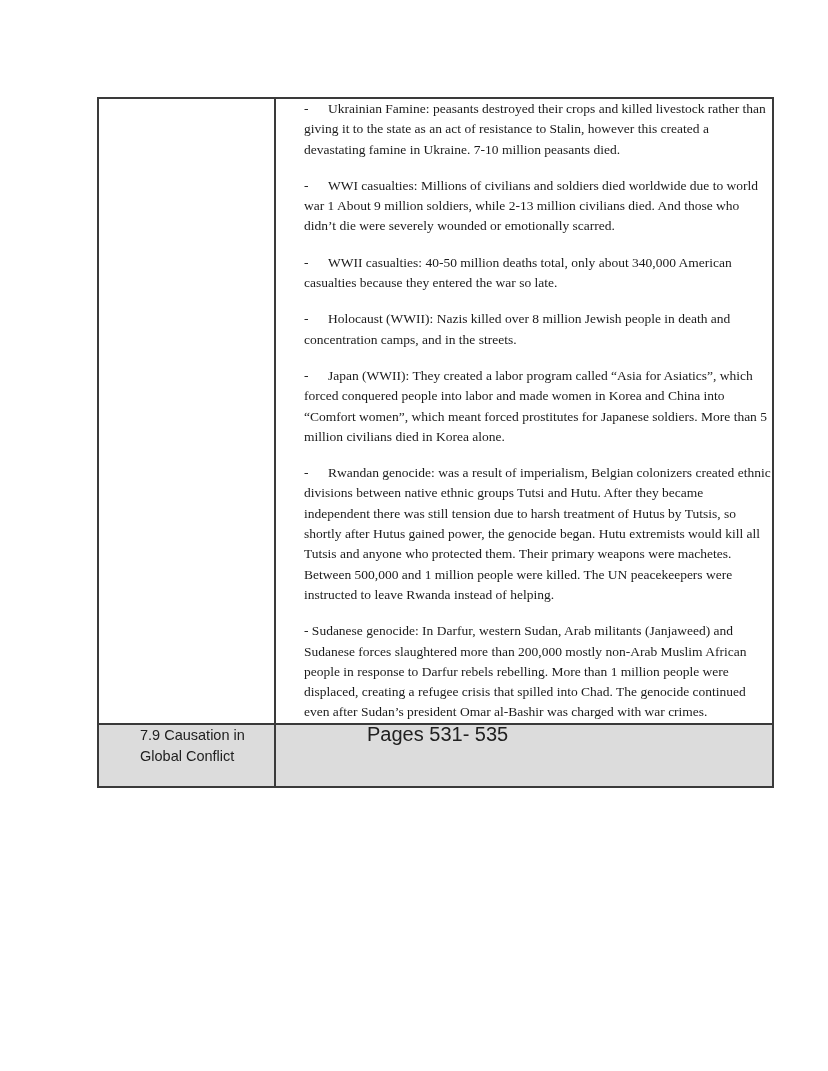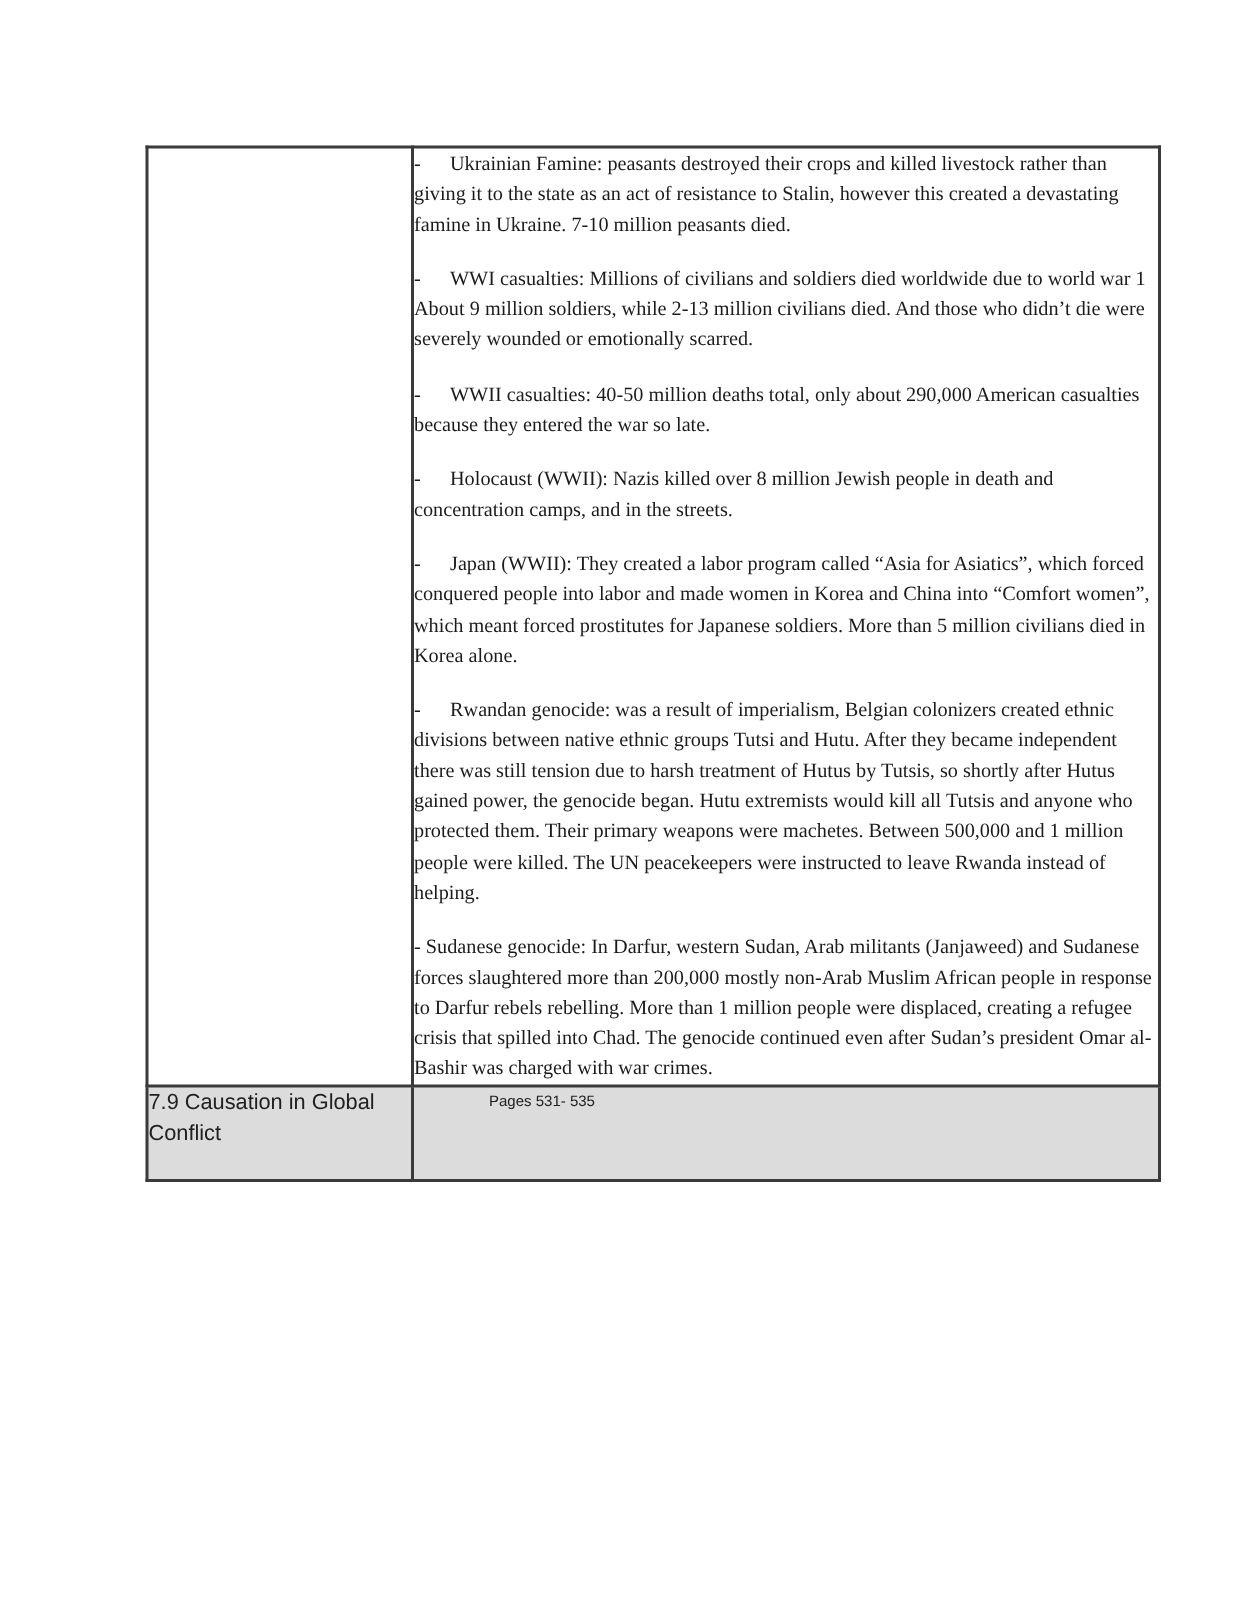--- a/index.html
+++ b/index.html
@@ -33,58 +33,60 @@
   .cell-notes {
     padding: 7px 12px 10px 7px;
     font-size: 13.5px;
     line-height: 20.3px;
     color: #1b1b1b;
   }
   .note-para {
     margin: 0 0 16px 0;
     white-space: pre-wrap;
     tab-size: 24px;
+    padding-left: 28px;
     -moz-tab-size: 24px;
   }
   .note-para:last-child { margin-bottom: 0; }
 
   .row-unit td {
     background: #dcdcdc;
     font-family: "Liberation Sans", sans-serif;
     color: #202020;
+    padding-left: 41px;
   }
   .cell-unit-title {
     padding: 5px 6px 5px 7px;
     font-size: 14.5px;
     line-height: 21px;
     height: 61px;
   }
   .cell-unit-pages {
     padding: 21px 6px 5px 7px;
-    font-size: 10px;
+    font-size: 20px;
     line-height: 19px;
     text-indent: 50px;
   }
 </style>
 </head>
 <body>
 
 <div>
   <table class="doc-table">
     <colgroup>
       <col class="col-topic">
       <col class="col-notes">
     </colgroup>
     <tbody>
       <tr>
         <td></td>
         <td class="cell-notes">
           <p class="note-para">-	Ukrainian Famine: peasants destroyed their crops and killed livestock rather than giving it to the state as an act of resistance to Stalin, however this created a devastating famine in Ukraine. 7-10 million peasants died.</p>
           <p class="note-para">-	WWI casualties: Millions of civilians and soldiers died worldwide due to world war 1 About 9 million soldiers, while 2-13 million civilians died. And those who didn’t die were severely wounded or emotionally scarred.</p>
-          <p class="note-para">-	WWII casualties: 40-50 million deaths total, only about 290,000 American casualties because they entered the war so late.</p>
+          <p class="note-para">-	WWII casualties: 40-50 million deaths total, only about 340,000 American casualties because they entered the war so late.</p>
           <p class="note-para">-	Holocaust (WWII): Nazis killed over 8 million Jewish people in death and concentration camps, and in the streets.</p>
           <p class="note-para">-	Japan (WWII): They created a labor program called “Asia for Asiatics”, which forced conquered people into labor and made women in Korea and China into “Comfort women”, which meant forced prostitutes for Japanese soldiers. More than 5 million civilians died in Korea alone.</p>
           <p class="note-para">-	Rwandan genocide: was a result of imperialism, Belgian colonizers created ethnic divisions between native ethnic groups Tutsi and Hutu. After they became independent there was still tension due to harsh treatment of Hutus by Tutsis, so shortly after Hutus gained power, the genocide began. Hutu extremists would kill all Tutsis and anyone who protected them. Their primary weapons were machetes. Between 500,000 and 1 million people were killed. The UN peacekeepers were instructed to leave Rwanda instead of helping.</p>
           <p class="note-para">- Sudanese genocide: In Darfur, western Sudan, Arab militants (Janjaweed) and Sudanese forces slaughtered more than 200,000 mostly non-Arab Muslim African people in response to Darfur rebels rebelling. More than 1 million people were displaced, creating a refugee crisis that spilled into Chad. The genocide continued even after Sudan’s president Omar al-Bashir was charged with war crimes.</p>
         </td>
       </tr>
       <tr class="row-unit">
         <td class="cell-unit-title">7.9 Causation in Global Conflict</td>
         <td class="cell-unit-pages">Pages 531- 535</td>
       </tr>

